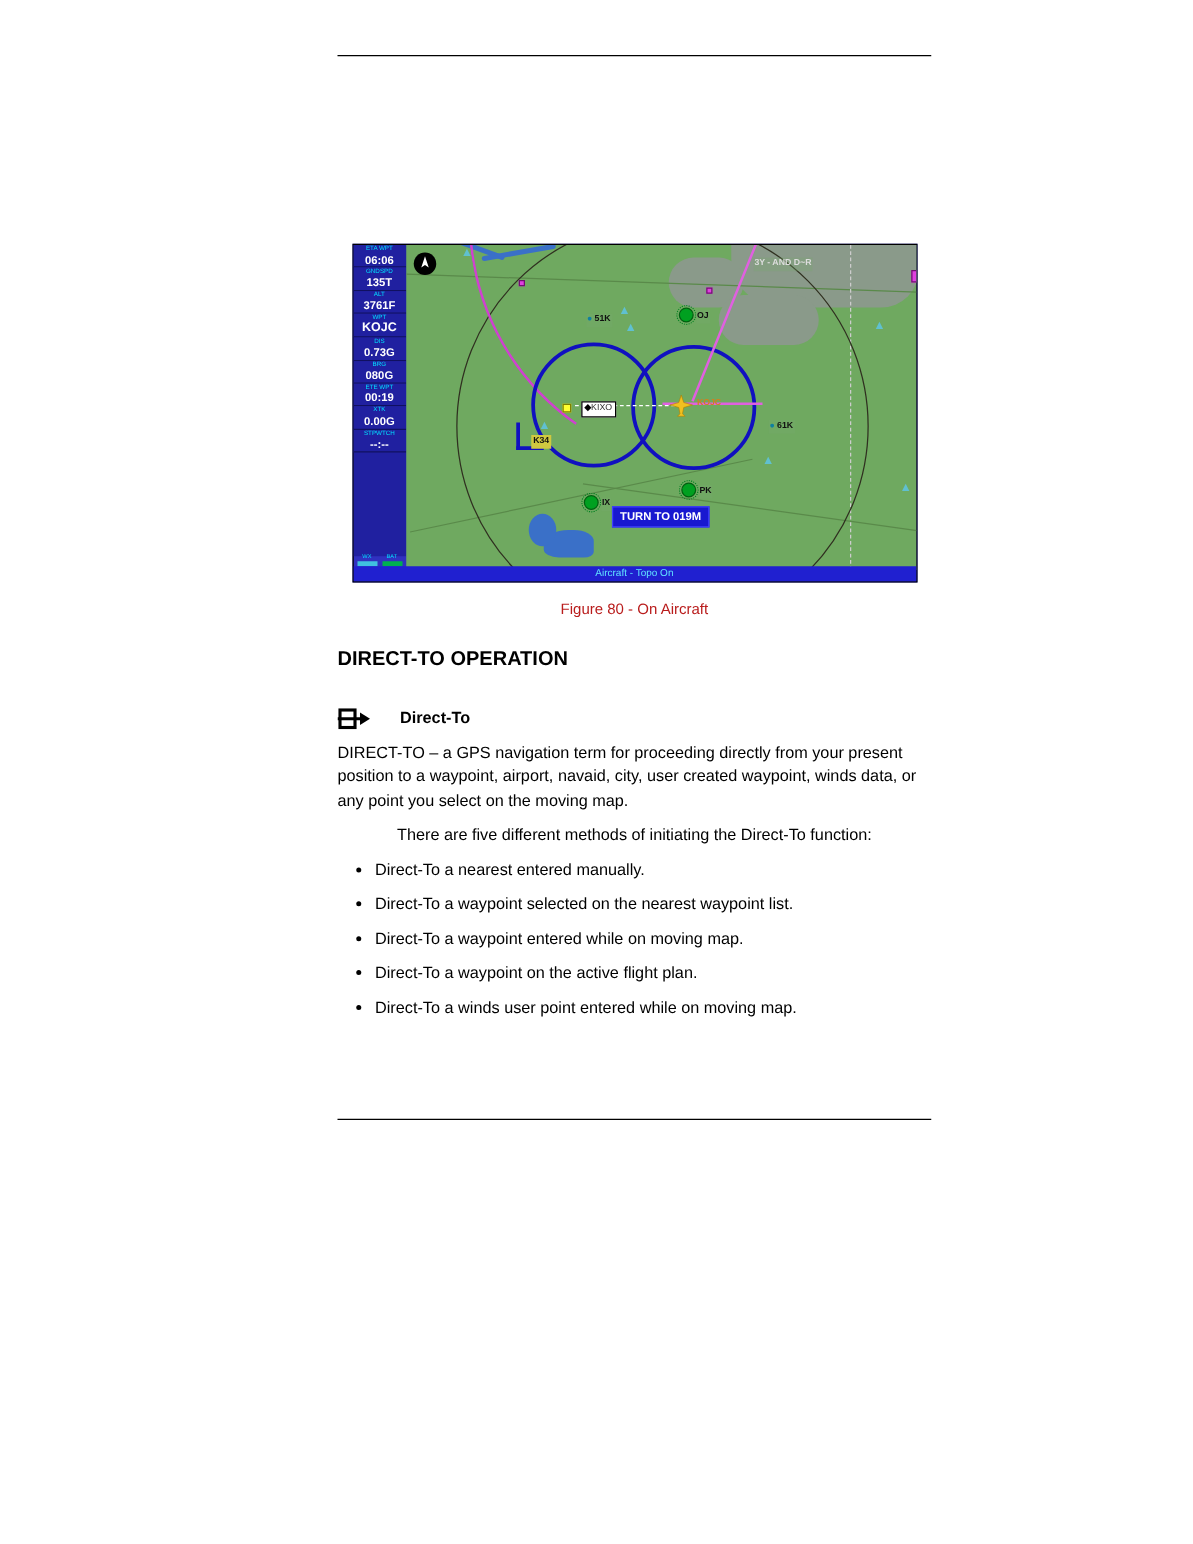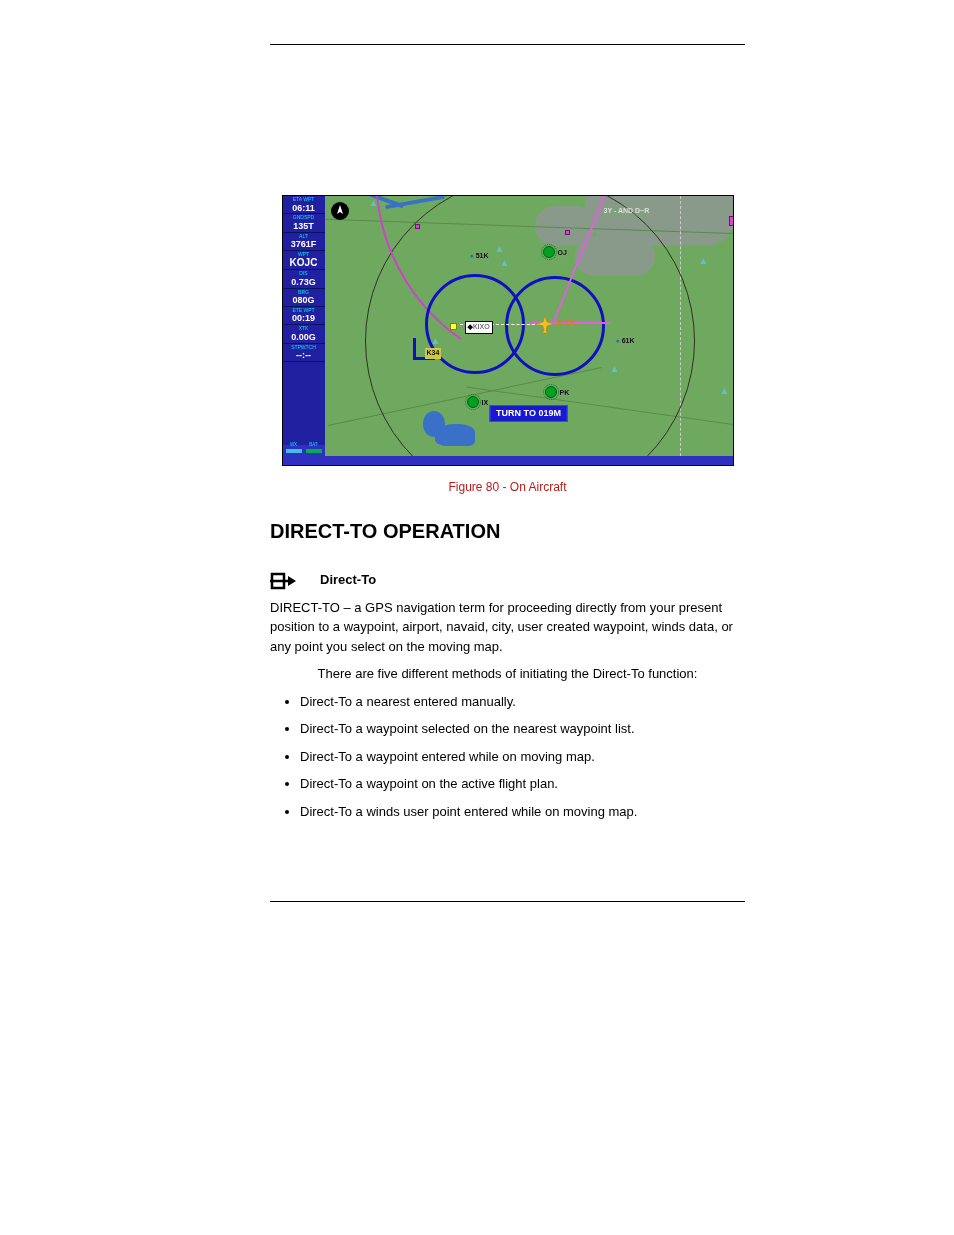--- a/index.html
+++ b/index.html
@@ -236,21 +236,21 @@
     text-align: center;
     line-height: 12px;
   }
   .figure-caption {
     text-align: center;
     font-size: 12px;
     margin: 2px 0 14px 0;
     color: #b91c1c;
   }
   .section-heading {
-    font-size: 20px;
+    font-size: 16px;
     font-weight: bold;
     margin: 20px 0 24px 0;
     color: #000;
   }
   .direct-to-row {
     display: flex;
     align-items: flex-end;
     gap: 24px;
     margin: 10px 0 8px 0;
   }
@@ -277,21 +277,21 @@
 <body>
 
 <div class="page-content">
   <hr class="hr-line">
 
   <div class="screenshot-container">
 
     <div class="data-sidebar">
       <div class="data-block">
         <div class="lbl">ETA WPT</div>
-        <div class="val">06:11</div>
+        <div class="val">06:06</div>
       </div>
       <div class="data-block">
         <div class="lbl">GNDSPD</div>
         <div class="val">135T</div>
       </div>
       <div class="data-block">
         <div class="lbl">ALT</div>
         <div class="val">3761F</div>
       </div>
       <div class="data-block kojc">
@@ -411,20 +411,21 @@
 
       <div class="north-box">
         <svg viewBox="0 0 14 14">
             <path d="M7 1 L10 10 L7 8 L4 10 Z" fill="#fff"></path>
           </svg>
       </div>
 
       <div class="turn-bubble">TURN TO 019M</div>
     </div>
 
+    <div class="bottom-strip">Aircraft - Topo On</div>
   </div>
 
   <div class="figure-caption">Figure 80 - On Aircraft</div>
 
   <h2 class="section-heading">DIRECT-TO OPERATION</h2>
 
   <div class="direct-to-row">
     <span class="icon-box">
       <svg viewBox="0 0 26 18">
         <rect x="2" y="2" width="12" height="14" fill="none" stroke="#000" stroke-width="2.5"></rect>

